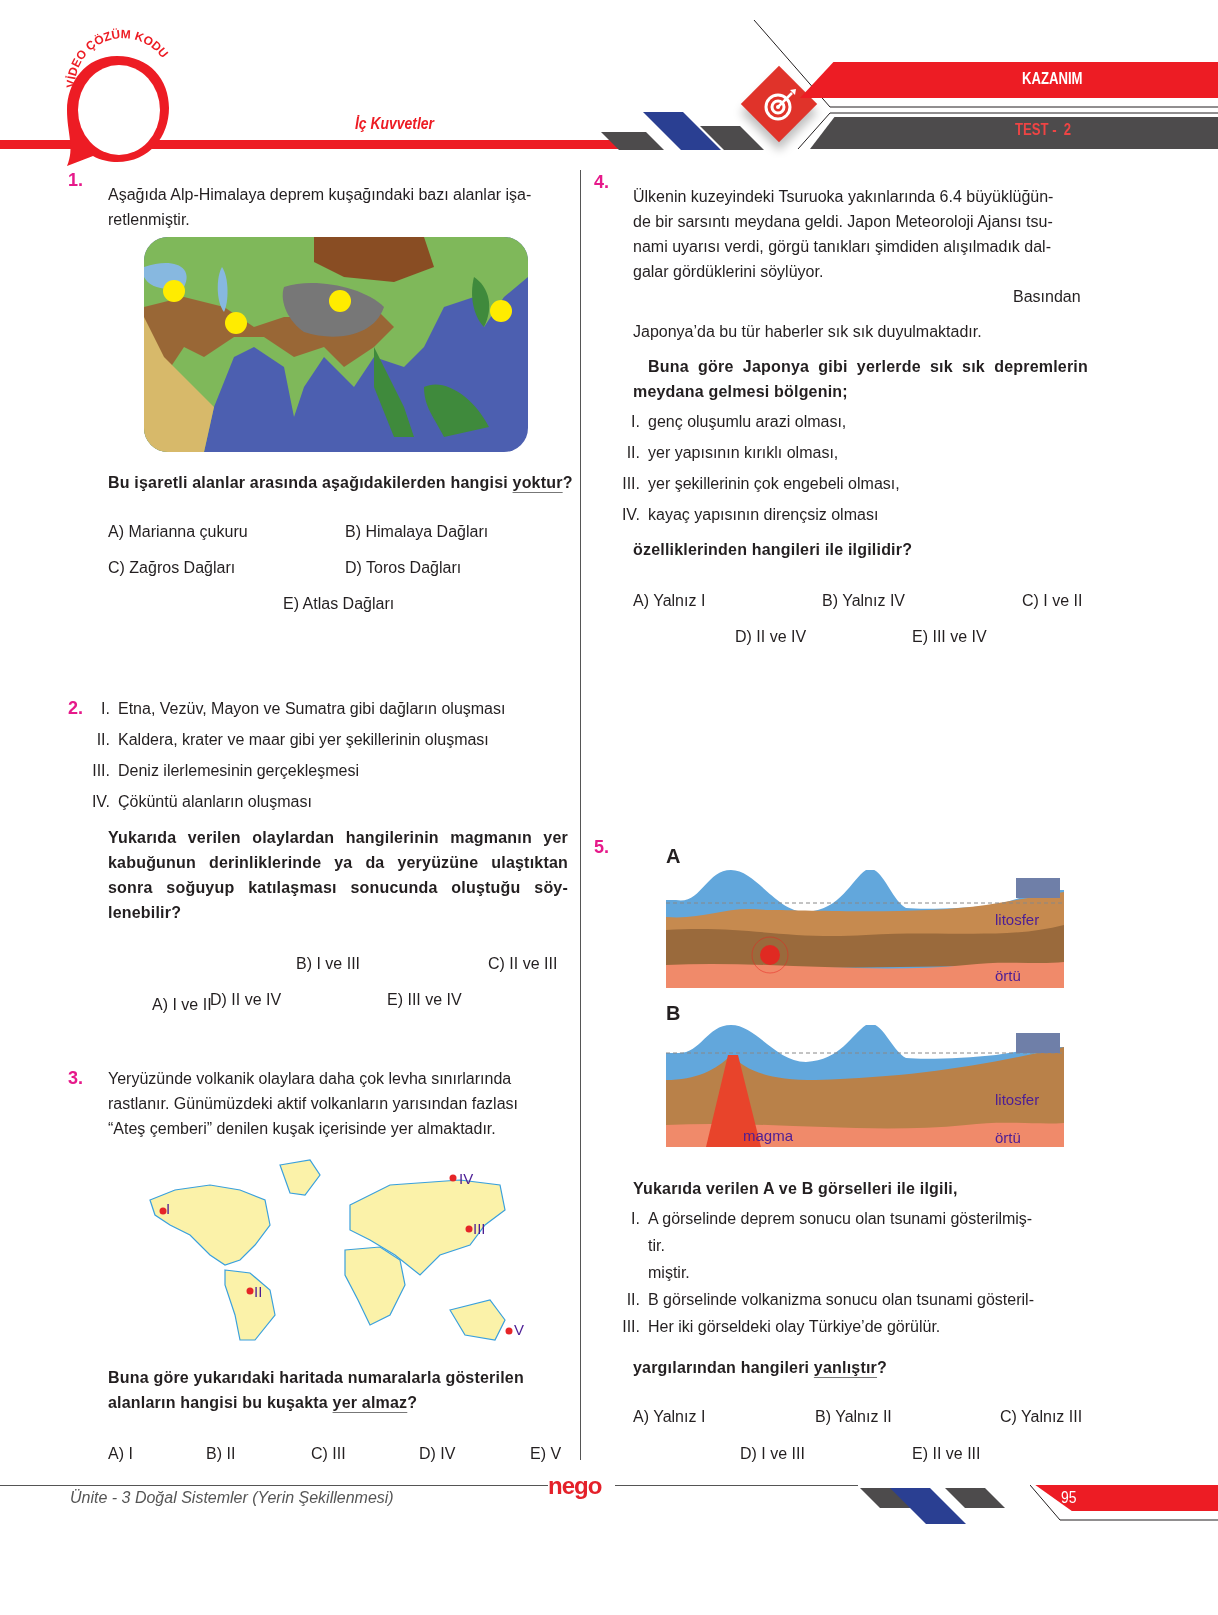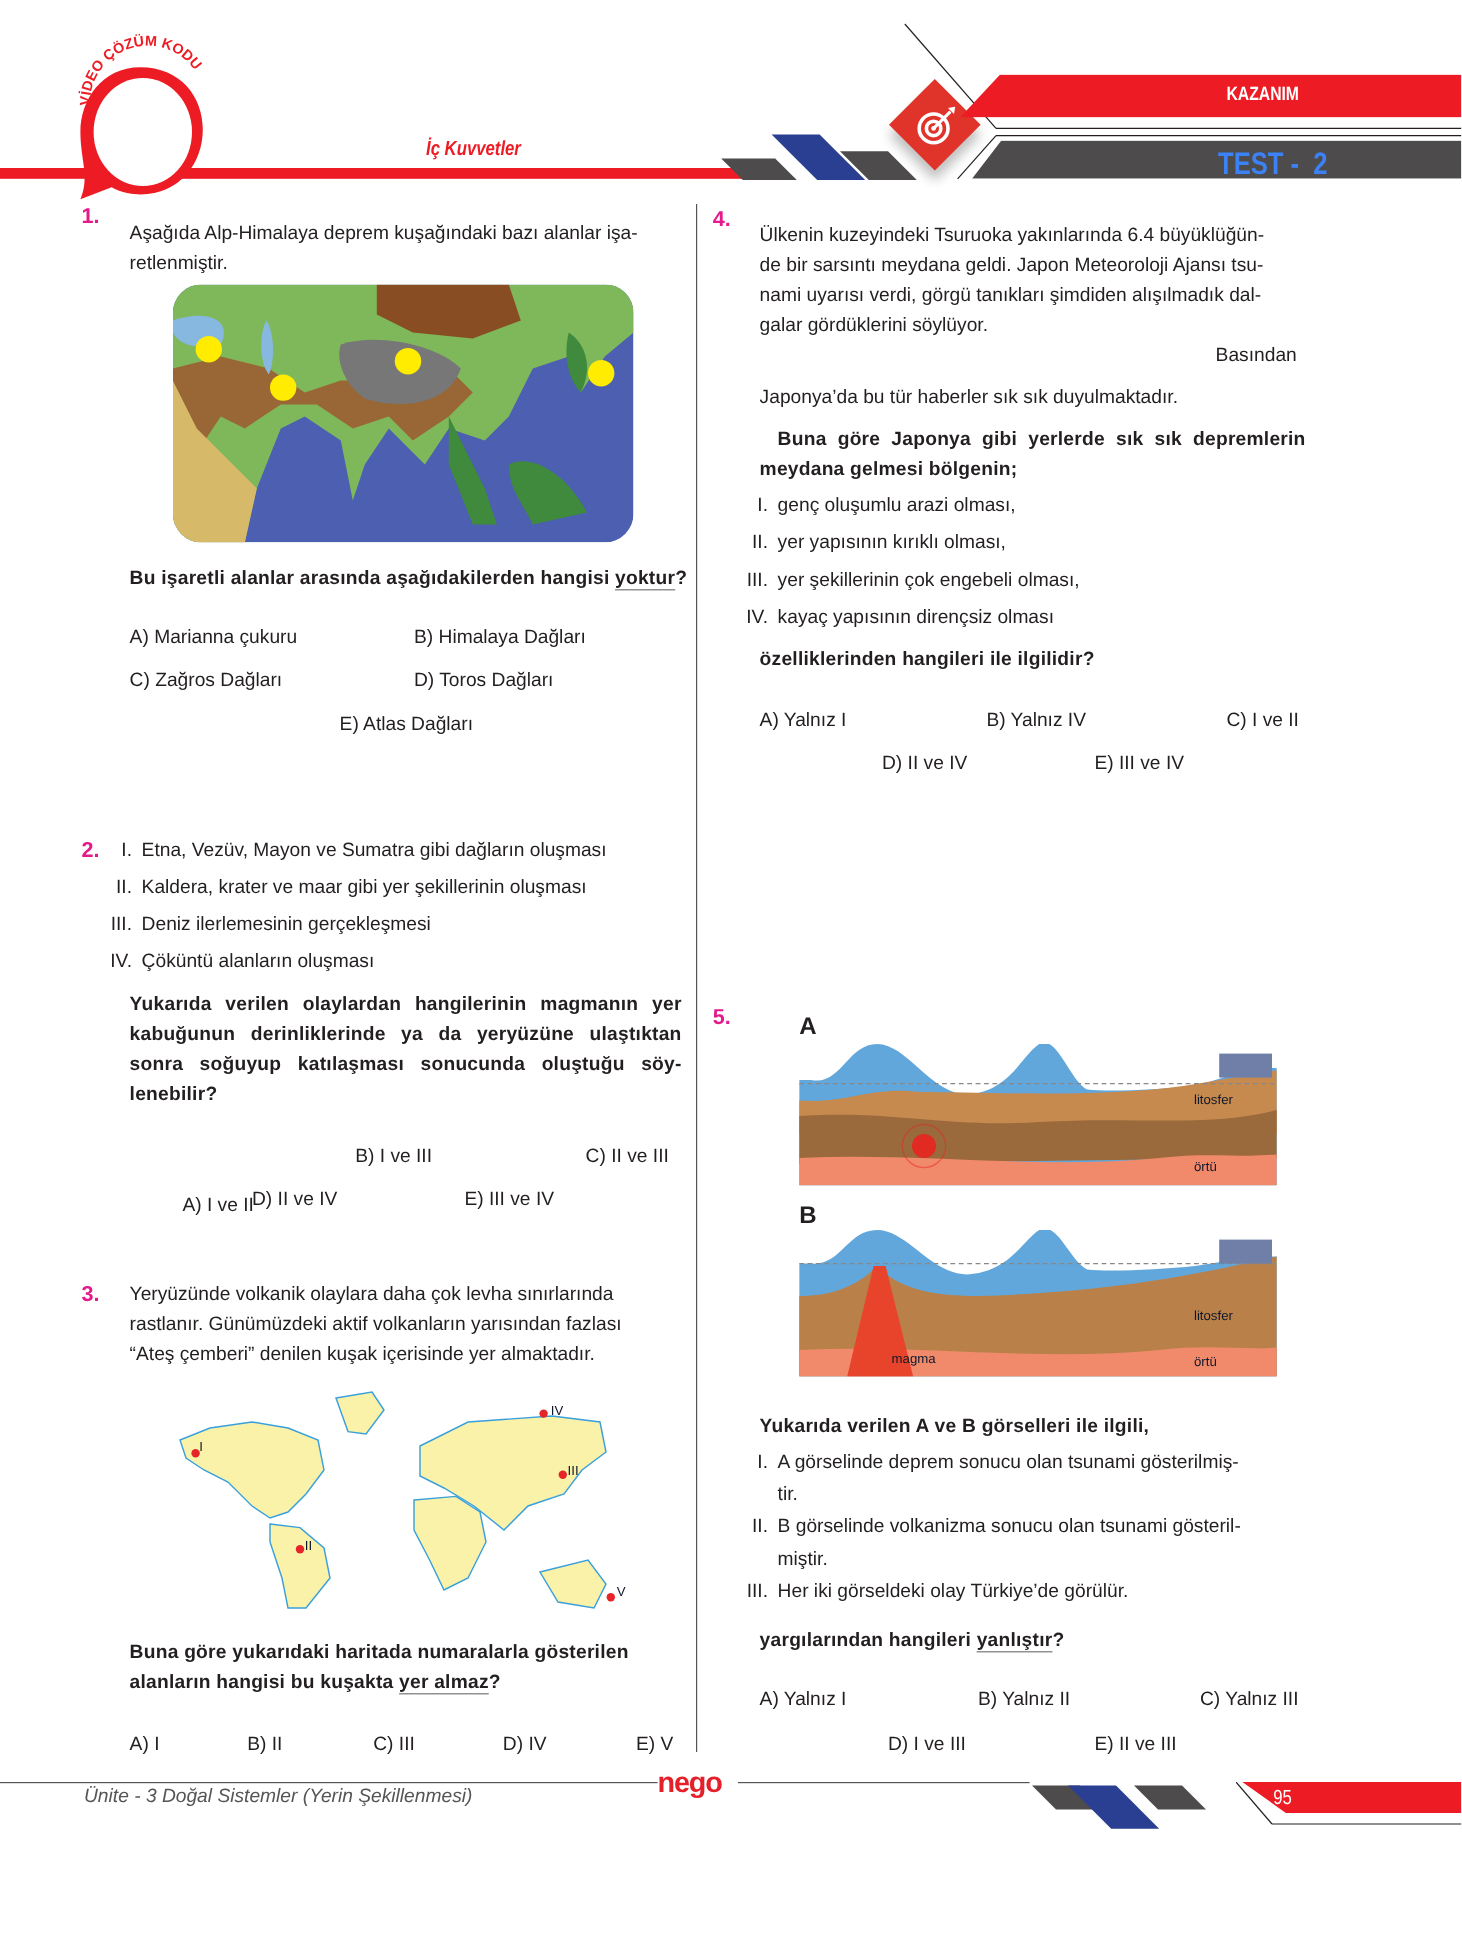--- a/index.html
+++ b/index.html
@@ -8,21 +8,21 @@
   .abs { position:absolute; }
   .cond { font-family:"Liberation Sans", sans-serif; font-weight:bold; transform:scaleX(0.82); transform-origin:left center; display:inline-block; }
   .qnum { color:#e6198a; font-weight:bold; font-size:18px; }
   .txt { font-size:16px; line-height:25px; }
   .bold { font-weight:bold; font-size:16px; line-height:25px; letter-spacing:0.2px; }
   .opt { font-size:16px; }
   .ul { text-decoration:underline; text-decoration-color:#777; text-underline-offset:4px; }
   .roman { display:inline-block; width:28px; text-align:right; margin-right:8px; }
   .item { font-size:16px; line-height:31px; }
   .map-wrap { border-radius:24px; overflow:hidden; }
-  .lbl { font-size:11px; color:#0f172a; }
+  .lbl { font-size:15px; color:#4c1d95; }
 </style>
 </head>
 <body>
 
 <div class="abs" style="left:0;top:0;width:1218px;height:165px;">
 
   <div class="abs" style="left:0;top:140px;width:625px;height:9px;background:#ed1c24;"></div>
 
   <svg class="abs" style="left:55px;top:18px;" width="130" height="150" viewBox="0 0 130 150">
     <defs>
@@ -57,21 +57,21 @@
     <line x1="48" y1="134" x2="80" y2="98" stroke="#231f20" stroke-width="1"></line>
     <line x1="80" y1="98" x2="468" y2="98" stroke="#231f20" stroke-width="1"></line>
   </svg>
 
   <div class="abs" style="left:800px;top:62px;width:418px;height:36px;background:#ed1c24;clip-path:polygon(8% 0,100% 0,100% 100%,0 100%);"></div>
   <div class="abs" style="left:1022px;top:70px;color:#fff;font-size:16px;">
     <span class="cond">KAZANIM</span>
   </div>
 
   <div class="abs" style="left:810px;top:117px;width:408px;height:32px;background:#4d4b4c;clip-path:polygon(6% 0,100% 0,100% 100%,0 100%);"></div>
-  <div class="abs" style="left:1015px;top:121px;color:#3b82f6;font-size:26px;">
+  <div class="abs" style="left:1015px;top:121px;color:#ef4444;font-size:16px;">
     <span class="cond" style="white-space:pre;">TEST -  2</span>
   </div>
 </div>
 
 <div class="abs" style="left:580px;top:170px;width:1px;height:1290px;background:#555;"></div>
 
 <div class="abs" style="left:68px;top:170px;width:500px;">
   <span class="abs qnum" style="left:0;top:0;">1.</span>
   <div class="abs txt" style="left:40px;top:0;width:460px;margin-top:12px;">
     <div>Aşağıda Alp-Himalaya deprem kuşağındaki bazı alanlar işa-</div>
@@ -215,22 +215,22 @@
   <rect x="350" y="8" width="44" height="20" fill="#6f7fa8"></rect>
 </svg>
 <span class="abs lbl" style="left:995px;top:1091px;">litosfer</span>
 <span class="abs lbl" style="left:743px;top:1127px;">magma</span>
 <span class="abs lbl" style="left:995px;top:1129px;">örtü</span>
 
 <div class="abs bold" style="left:633px;top:1176px;">Yukarıda verilen A ve B görselleri ile ilgili,</div>
 <div class="abs" style="left:612px;top:1205px;width:480px;font-size:16px;line-height:27px;">
   <div><span class="roman">I.</span><span>A görselinde deprem sonucu olan tsunami gösterilmiş-</span></div>
   <div style="padding-left:36px;">tir.</div>
+  <div style="padding-left:36px;">miştir.</div>
   <div><span class="roman">II.</span><span>B görselinde volkanizma sonucu olan tsunami gösteril-</span></div>
-  <div style="padding-left:36px;">miştir.</div>
   <div><span class="roman">III.</span><span>Her iki görseldeki olay Türkiye’de görülür.</span></div>
 </div>
 <div class="abs bold" style="left:633px;top:1355px;">
   <span>yargılarından hangileri </span><span class="ul">yanlıştır</span><span>?</span>
 </div>
 <div class="abs opt" style="left:633px;top:1408px;">A) Yalnız I</div>
 <div class="abs opt" style="left:815px;top:1408px;">B) Yalnız II</div>
 <div class="abs opt" style="left:1000px;top:1408px;">C) Yalnız III</div>
 <div class="abs opt" style="left:740px;top:1445px;">D) I ve III</div>
 <div class="abs opt" style="left:912px;top:1445px;">E) II ve III</div>

